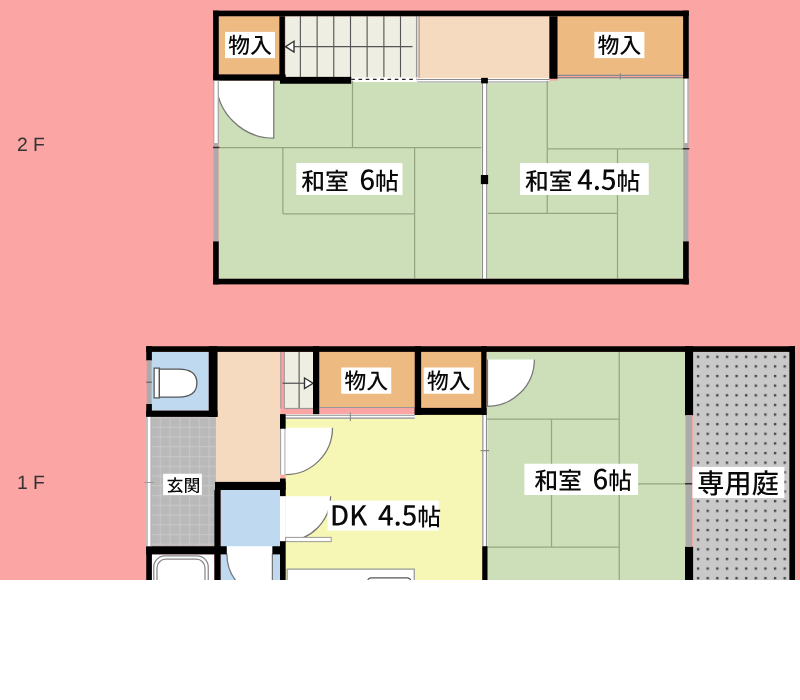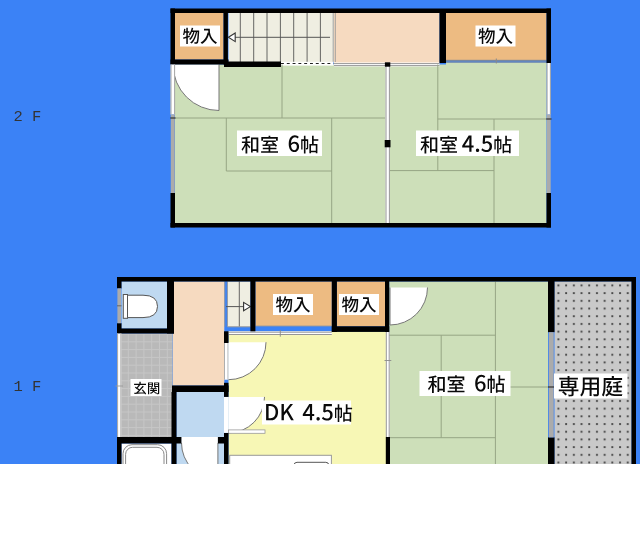--- a/index.html
+++ b/index.html
@@ -1,14 +1,14 @@
 <!DOCTYPE html>
 <html><head><meta charset="utf-8"><title>Floor Plan</title><style>
 html,body{margin:0;padding:0;background:#fff}
-#page{position:relative;width:640px;height:464px;background:#3b82f6;overflow:hidden;font-family:Liberation Mono, monospace}
+#page{position:relative;width:640px;height:464px;background:#fca5a5;overflow:hidden;font-family:Liberation Sans, sans-serif}
 svg{display:block}
 </style></head>
 <body>
 <div id="page">
 <svg width="640" height="560" viewBox="0 0 640 560">
 <defs>
 
 <path id="t-mono" fill="#0a0a0a" d="M9.2 -14.8 10.7 -14.5Q10.4 -13 9.9 -11.7Q9.4 -10.3 8.8 -9.2Q8.2 -8 7.4 -7.1Q7.3 -7.3 7.1 -7.4Q6.9 -7.6 6.6 -7.8Q6.4 -8 6.2 -8.1Q6.9 -8.8 7.5 -9.9Q8.1 -11 8.5 -12.2Q9 -13.4 9.2 -14.8ZM15.2 -11.9H16.7Q16.7 -11.9 16.7 -11.8Q16.7 -11.6 16.7 -11.4Q16.7 -11.2 16.7 -11.1Q16.6 -8.1 16.4 -6.1Q16.3 -4 16.1 -2.7Q15.9 -1.3 15.7 -0.6Q15.5 0.1 15.3 0.5Q15 0.9 14.7 1.0Q14.4 1.2 14 1.2Q13.6 1.3 13.1 1.3Q12.6 1.3 12 1.3Q12 0.9 11.9 0.5Q11.8 0 11.6 -0.3Q12.1 -0.3 12.6 -0.2Q13.1 -0.2 13.3 -0.2Q13.5 -0.2 13.7 -0.3Q13.8 -0.4 14 -0.5Q14.2 -0.8 14.3 -1.5Q14.5 -2.1 14.7 -3.4Q14.8 -4.7 15 -6.7Q15.1 -8.7 15.2 -11.5ZM9.3 -11.9H15.9V-10.4H8.6ZM10.9 -11.4 12.1 -10.8Q11.7 -9.3 11.1 -7.7Q10.5 -6.1 9.6 -4.8Q8.8 -3.4 7.8 -2.5Q7.6 -2.8 7.2 -3.0Q6.9 -3.3 6.6 -3.4Q7.3 -4 8 -4.9Q8.7 -5.8 9.2 -6.9Q9.8 -8 10.2 -9.1Q10.7 -10.3 10.9 -11.4ZM13.4 -11.3 14.7 -10.7Q14.3 -9 13.8 -7.2Q13.3 -5.5 12.6 -3.9Q11.9 -2.4 11 -1.1Q10.1 0.2 8.9 1.1Q8.7 0.9 8.3 0.6Q8 0.3 7.6 0.2Q8.8 -0.6 9.7 -1.9Q10.6 -3.1 11.3 -4.6Q12.1 -6.2 12.6 -7.9Q13.1 -9.6 13.4 -11.3ZM0.6 -5.1Q1.4 -5.3 2.5 -5.6Q3.6 -5.9 4.8 -6.3Q6 -6.6 7.1 -7.0L7.4 -5.6Q5.7 -5 4 -4.5Q2.3 -4 1 -3.6ZM3.8 -14.7H5.3V1.5H3.8ZM1.6 -13.7 2.9 -13.5Q2.8 -12.4 2.6 -11.2Q2.4 -10.1 2.2 -9.0Q1.9 -8 1.6 -7.2Q1.5 -7.3 1.3 -7.5Q1 -7.6 0.8 -7.8Q0.6 -7.9 0.4 -8.0Q0.8 -8.7 1 -9.6Q1.2 -10.6 1.3 -11.6Q1.5 -12.7 1.6 -13.7ZM1.8 -11.2H6.9V-9.7H1.5Z M21.5 -13.7H26.5V-12.1H21.5ZM25.7 -13.7H27.3Q27.3 -12.9 27.4 -11.9Q27.4 -10.8 27.6 -9.6Q27.9 -8.4 28.3 -7.1Q28.8 -5.9 29.6 -4.6Q30.4 -3.3 31.6 -2.1Q32.8 -1 34.5 0.0Q34.3 0.2 34 0.4Q33.8 0.7 33.6 0.9Q33.3 1.2 33.2 1.4Q31.5 0.4 30.2 -0.9Q29 -2.2 28.2 -3.6Q27.3 -5 26.8 -6.4Q26.3 -7.9 26.1 -9.2Q25.8 -10.6 25.7 -11.7Q25.7 -12.9 25.7 -13.7ZM25.1 -10.1 26.9 -9.8Q26.3 -7.2 25.3 -5.1Q24.3 -2.9 22.8 -1.3Q21.4 0.3 19.5 1.4Q19.4 1.3 19.1 1.0Q18.9 0.8 18.6 0.5Q18.3 0.3 18.1 0.1Q20.9 -1.3 22.6 -3.9Q24.3 -6.5 25.1 -10.1Z"></path>
 
 <path id="t-w6" fill="#0a0a0a" d="M10.6 -2.5H16.4V-0.8H10.6ZM10 -14.3H17.3V0.6H15.5V-12.6H11.7V0.7H10.0ZM4.5 -14.3H6.3V1.6H4.5ZM0.9 -10.4H9.4V-8.8H0.9ZM4.4 -9.8 5.6 -9.4Q5.3 -8.3 4.8 -7.1Q4.4 -5.9 3.8 -4.8Q3.3 -3.6 2.6 -2.7Q2 -1.7 1.4 -1.0Q1.2 -1.4 1 -1.8Q0.7 -2.3 0.5 -2.6Q1.1 -3.2 1.7 -4.1Q2.2 -4.9 2.8 -5.9Q3.3 -6.8 3.7 -7.8Q4.2 -8.8 4.4 -9.8ZM8.2 -15.8 9.3 -14.5Q8.3 -14.1 7 -13.8Q5.6 -13.5 4.2 -13.3Q2.8 -13 1.5 -12.9Q1.5 -13.2 1.3 -13.6Q1.2 -14 1 -14.2Q2.3 -14.4 3.6 -14.7Q5 -14.9 6.2 -15.2Q7.3 -15.5 8.2 -15.8ZM6.1 -8.5Q6.3 -8.3 6.6 -8.0Q7 -7.6 7.4 -7.1Q7.8 -6.7 8.2 -6.2Q8.6 -5.7 8.9 -5.4Q9.2 -5 9.3 -4.8L8.3 -3.4Q8.1 -3.8 7.7 -4.4Q7.3 -5 6.8 -5.6Q6.4 -6.2 5.9 -6.8Q5.5 -7.3 5.3 -7.7Z M27.6 -6.2H29.3V0.1H27.6ZM22.3 -11.4H34.8V-9.9H22.3ZM20.1 -0.5H37.0V1.0H20.1ZM21.8 -4.1H35.4V-2.6H21.8ZM25.8 -10.5 27.6 -10.1Q27.2 -9.4 26.8 -8.7Q26.4 -8 25.9 -7.4Q25.5 -6.8 25.1 -6.3L23.8 -6.8Q24.1 -7.3 24.5 -7.9Q24.9 -8.6 25.2 -9.3Q25.6 -10 25.8 -10.5ZM21.5 -7.4Q23.1 -7.4 25.2 -7.5Q27.3 -7.5 29.6 -7.6Q31.9 -7.6 34.2 -7.7L34.2 -6.2Q31.9 -6.2 29.6 -6.1Q27.3 -6 25.2 -5.9Q23.2 -5.9 21.6 -5.8ZM30.6 -8.8 31.8 -9.7Q32.6 -9.2 33.4 -8.5Q34.3 -7.9 35 -7.3Q35.7 -6.6 36.2 -6.0L34.8 -5.1Q34.4 -5.6 33.7 -6.3Q33 -7 32.2 -7.6Q31.4 -8.3 30.6 -8.8ZM27.6 -16.0H29.3V-13.6H27.6ZM20.3 -14.7H36.8V-11.0H35.0V-13.1H22.0V-11.0H20.3Z M53.3 0.3Q52.1 0.3 51.1 -0.2Q50.1 -0.7 49.4 -1.7Q48.6 -2.7 48.2 -4.2Q47.7 -5.7 47.7 -7.8Q47.7 -10.1 48.2 -11.8Q48.7 -13.4 49.6 -14.5Q50.4 -15.5 51.5 -16.0Q52.6 -16.5 53.8 -16.5Q55.2 -16.5 56.1 -16.0Q57.1 -15.5 57.8 -14.8L56.5 -13.3Q56 -13.8 55.3 -14.2Q54.7 -14.5 53.9 -14.5Q52.9 -14.5 52 -13.9Q51.1 -13.2 50.5 -11.8Q50 -10.3 50 -7.8Q50 -5.7 50.4 -4.3Q50.8 -2.9 51.5 -2.3Q52.3 -1.6 53.3 -1.6Q54 -1.6 54.6 -2.0Q55.1 -2.4 55.5 -3.2Q55.8 -4 55.8 -5.0Q55.8 -6.1 55.5 -6.8Q55.2 -7.5 54.6 -7.9Q54 -8.3 53.1 -8.3Q52.4 -8.3 51.5 -7.9Q50.7 -7.4 49.9 -6.2L49.9 -8.0Q50.3 -8.7 50.9 -9.2Q51.6 -9.6 52.2 -9.9Q52.9 -10.1 53.5 -10.1Q54.9 -10.1 55.9 -9.5Q56.9 -9 57.5 -7.9Q58.1 -6.7 58.1 -5.0Q58.1 -3.4 57.4 -2.2Q56.8 -1 55.7 -0.4Q54.6 0.3 53.3 0.3Z M62.9 -16.0H64.5V1.6H62.9ZM60.2 -12.5H66.6V-10.9H61.5V-2.3H60.2ZM65.9 -12.5H67.2V-4.0Q67.2 -3.6 67.1 -3.2Q67.1 -2.9 66.8 -2.7Q66.5 -2.5 66.1 -2.4Q65.7 -2.4 65.2 -2.4Q65.1 -2.7 65 -3.1Q64.9 -3.6 64.8 -3.9Q65.1 -3.9 65.4 -3.9Q65.6 -3.9 65.7 -3.9Q65.9 -3.9 65.9 -4.1ZM68.4 -7.8H76.4V1.5H74.8V-6.3H70.0V1.5H68.4ZM71 -16.0H72.7V-6.8H71.0ZM72.3 -12.6H77.3V-11.0H72.3ZM69.4 -1.1H75.6V0.4H69.4Z"></path>

